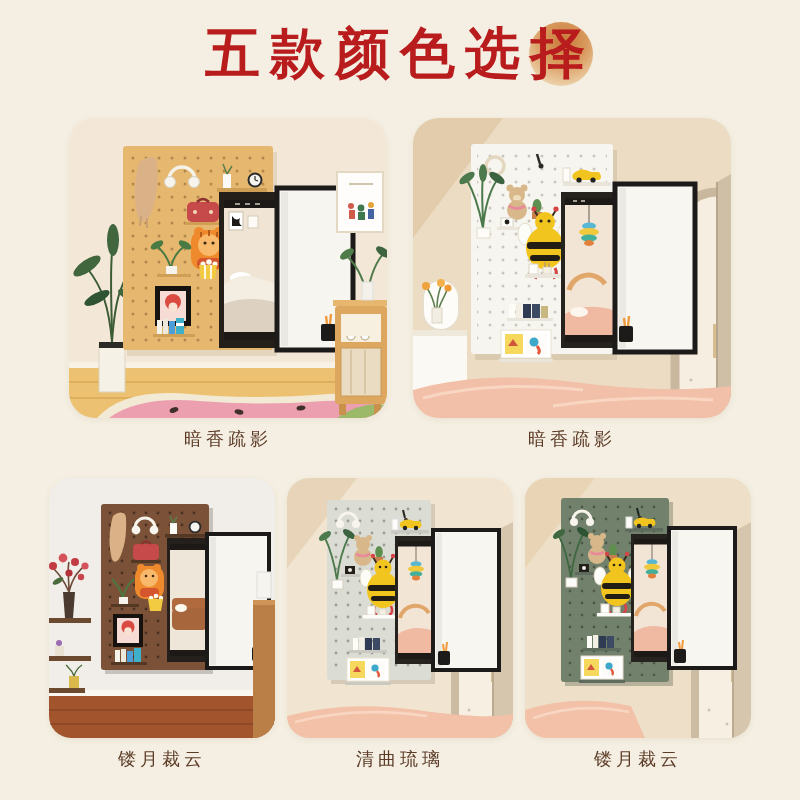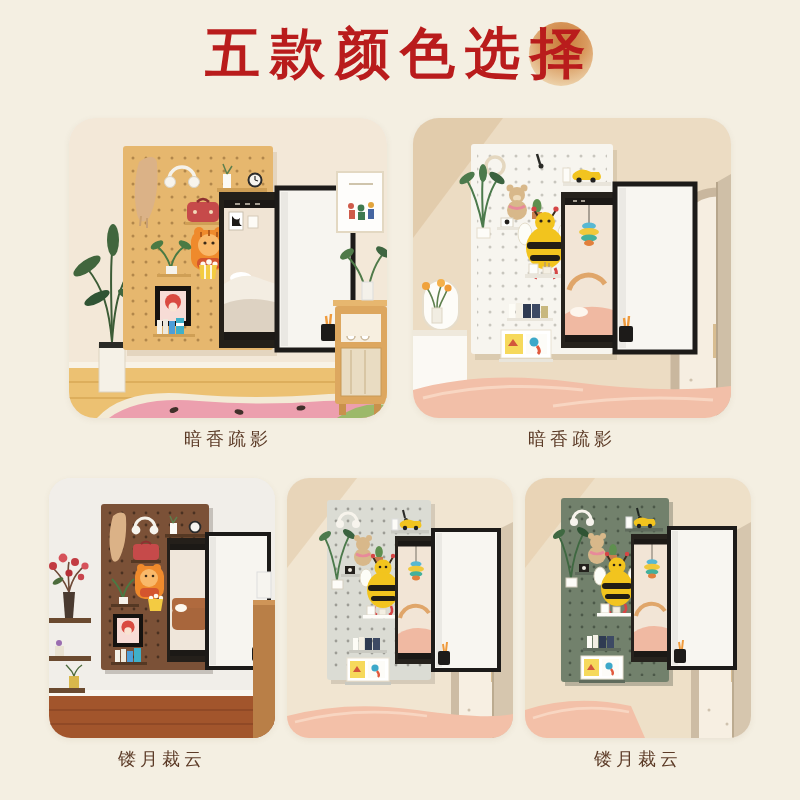--- a/index.html
+++ b/index.html
@@ -568,20 +568,21 @@
           <g>
             <path d="M156 166 L157 173 M160 164 L159 173" stroke="#ef9a3c" stroke-width="2"></path>
             <rect x="151" y="173" width="12" height="14" rx="2" fill="#1d1b19"></rect>
           </g>
           <g>
             <path d="M0 260 L0 238 Q60 222 130 232 T226 236 L226 260 Z" fill="#f3c0a8"></path>
             <path d="M8 244 Q70 228 140 238" stroke="#f8d6c2" stroke-width="2.6" fill="none"></path>
           </g>
         </svg>
       </div>
+      <figcaption>清曲琉璃</figcaption>
     </figure>
 
     <figure class="option">
       <div class="photo photo-sm">
         <svg viewBox="0 0 226 260" preserveAspectRatio="xMidYMid slice">
           <defs>
             <pattern id="ph5" x="40" y="24" width="12" height="12" patternUnits="userSpaceOnUse">
               <circle cx="5" cy="5" r="1.4" fill="rgba(20,30,20,0.4)"></circle>
             </pattern>
           </defs>

